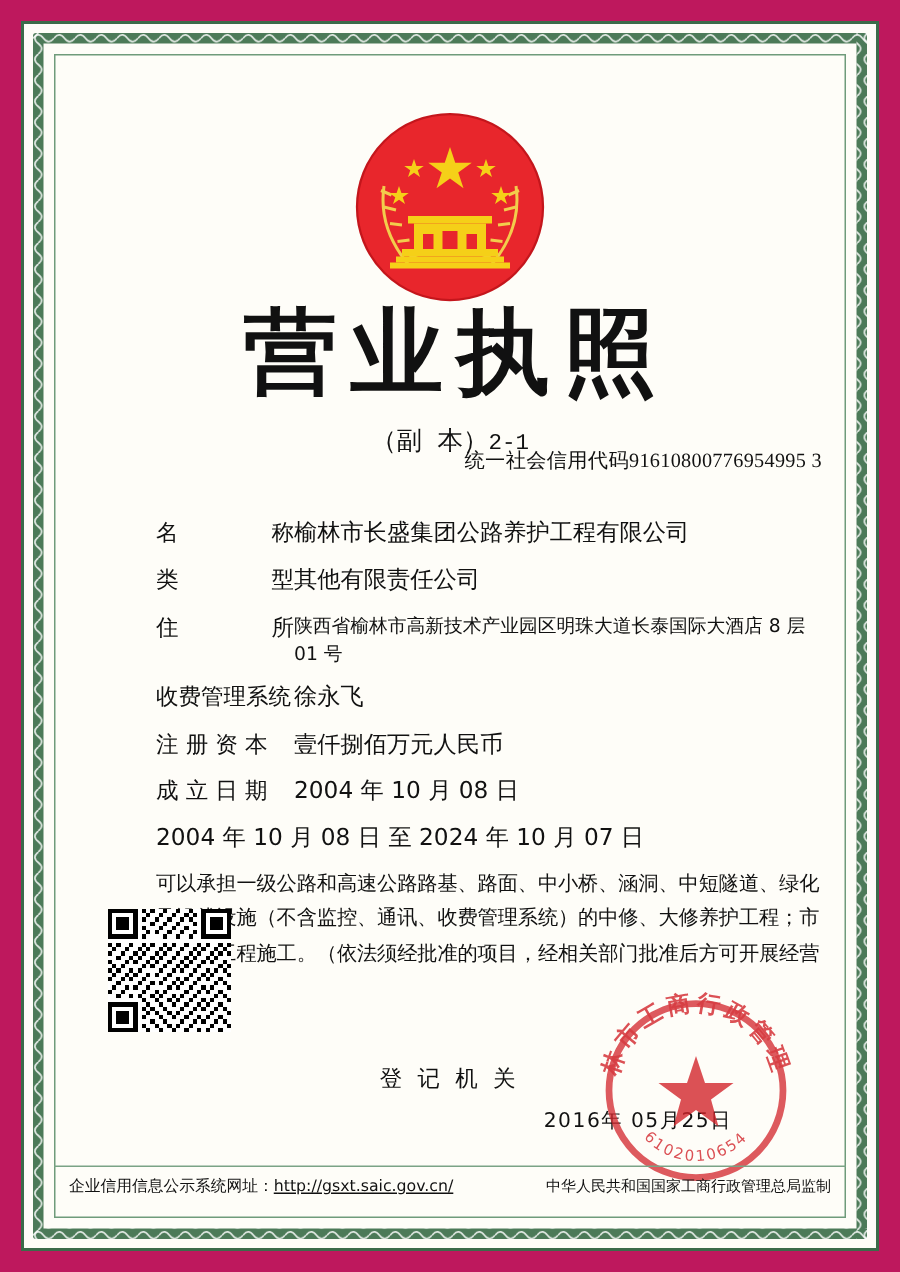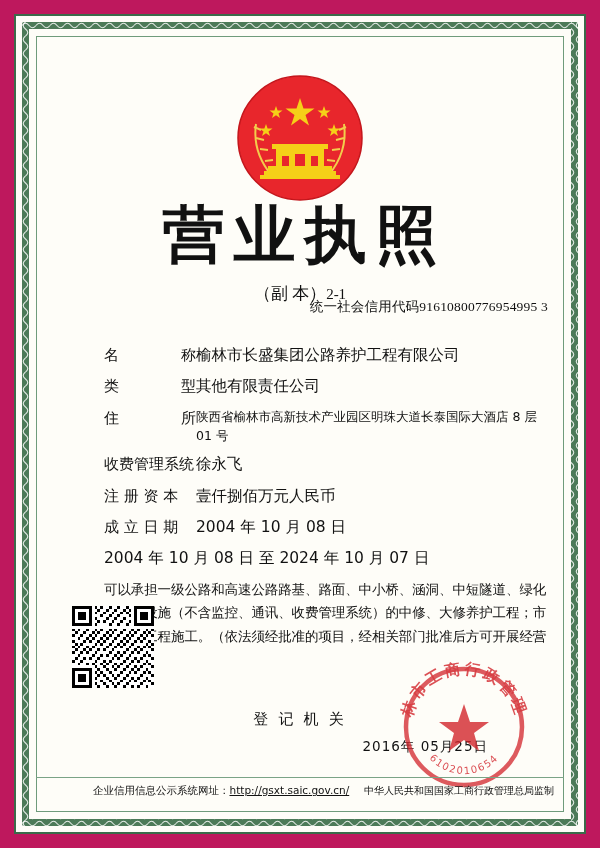--- a/index.html
+++ b/index.html
@@ -82,21 +82,21 @@
     text-indent: 9px;
     line-height: 1;
   }
   .subtitle {
     position: absolute;
     left: 0; right: 0;
     top: 238px;
     text-align: center;
     font-size: 17px;
     color: #111;
-    font-family: Liberation Serif, serif;
+    font-family: Liberation Mono, monospace;
   }
   .subtitle .num {
     font-size: 15px;
     letter-spacing: 0px;
   }
   .credit-code {
     position: absolute;
     right: 8px;
     top: 254px;
     font-size: 13.5px;
@@ -217,21 +217,20 @@
     height: 26px;
     display: flex;
     align-items: center;
     justify-content: space-between;
     font-size: 10.5px;
     color: #111;
     font-family: "DejaVu Sans", "Liberation Sans", sans-serif;
   }
   .bottom-left {
     padding-left: 2px;
-    margin-left: 47px;
   }
   .bottom-left .url {
     text-decoration: underline;
     color: #111;
   }
   .bottom-right {
     padding-right: 2px;
     font-size: 10px;
   }
   .hairline {

